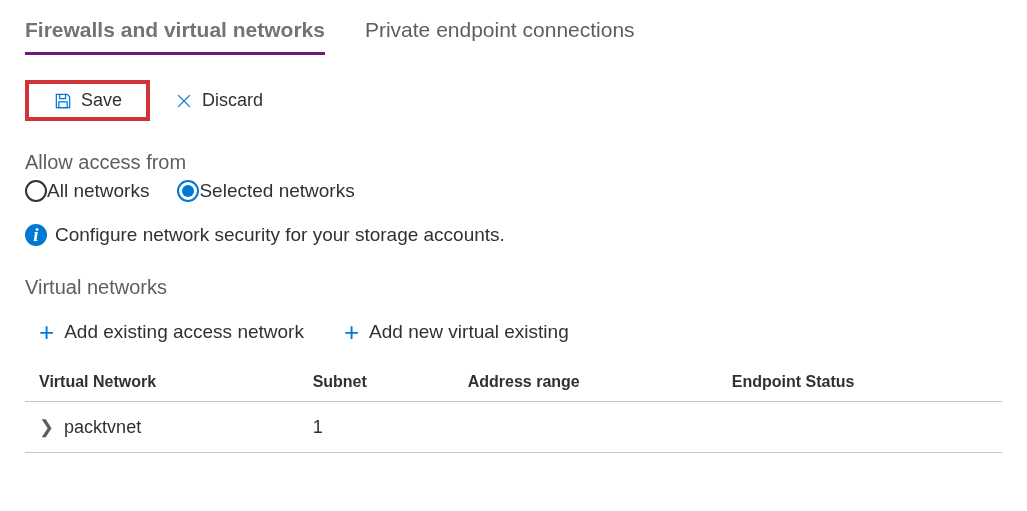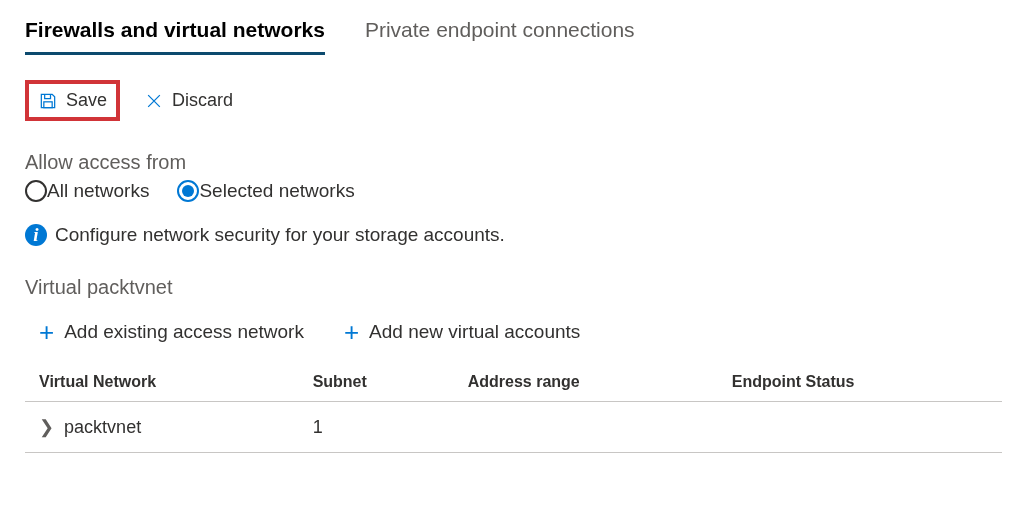--- a/index.html
+++ b/index.html
@@ -17,43 +17,43 @@
       margin-bottom: 25px;
     }
     .tab {
       font-size: 21px;
       padding: 8px 0 10px 0;
       color: #605e5c;
       cursor: pointer;
       border-bottom: 3px solid transparent;
     }
     .tab.active {
-      color: #000000;
+      color: #737373;
       font-weight: 600;
-      border-bottom: 3px solid #0c4a6e;
+      border-bottom: 3px solid #701a75;
     }
     .toolbar {
       display: flex;
       align-items: center;
       gap: 18px;
       margin-bottom: 30px;
     }
     .toolbar-btn {
       display: flex;
       align-items: center;
       gap: 8px;
       font-size: 18px;
       color: #323130;
       cursor: pointer;
       padding: 4px 6px;
     }
     .toolbar-btn svg { width: 20px; height: 20px; }
     .save-highlight {
       border: 4px solid #d13438;
-      padding: 6px 9px;
+      padding: 6px 24px;
     }
     .section-label {
       font-size: 20px;
       color: #605e5c;
       margin-bottom: 6px;
     }
     .radio-row {
       display: flex;
       align-items: center;
       gap: 28px;
@@ -201,30 +201,30 @@
       </span>
     <span>Selected networks</span>
   </div>
 </div>
 
 <div class="info-row">
   <span class="info-icon">i</span>
   <span>Configure network security for your storage accounts.</span>
 </div>
 
-<div class="vnsection-title">Virtual packtvnet</div>
+<div class="vnsection-title">Virtual networks</div>
 
 <div class="vn-actions">
   <div class="vn-action">
     <span class="plus">+</span>
     <span>Add existing access network</span>
   </div>
   <div class="vn-action">
     <span class="plus">+</span>
-    <span>Add new virtual accounts</span>
+    <span>Add new virtual existing</span>
   </div>
 </div>
 
 <table>
   <thead>
     <tr>
       <th>Virtual Network</th>
       <th>Subnet</th>
       <th>Address range</th>
       <th>Endpoint Status</th>

